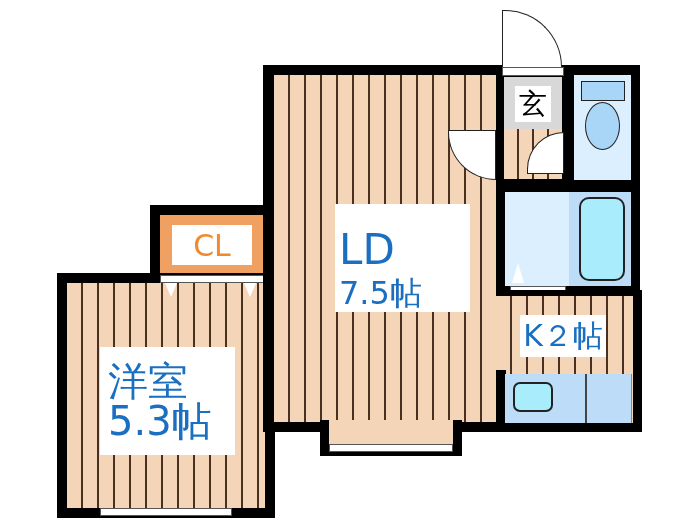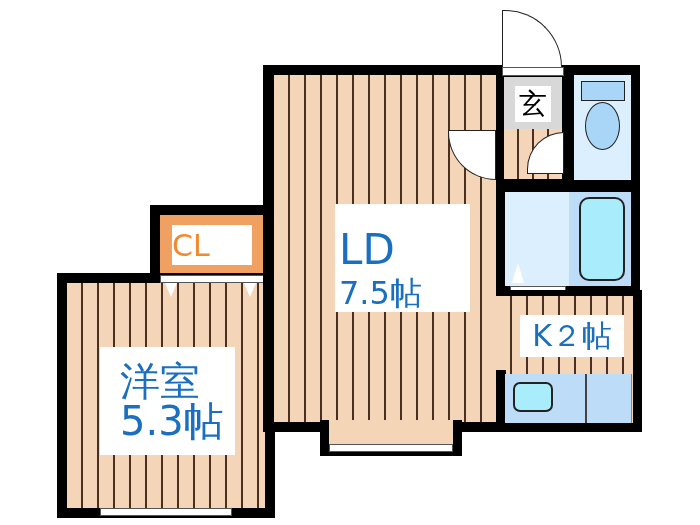--- a/index.html
+++ b/index.html
@@ -19,28 +19,28 @@
 </style>
 </head>
 <body>
 
 <div class="abs wall" style="left:57px;top:273px;width:218px;height:245px;"></div>
 <div class="abs floor" style="left:67px;top:283px;width:198px;height:225px;"></div>
 
 <div class="abs window" style="left:100px;top:508px;width:132px;height:8px;"></div>
 
 <div class="abs window" style="left:265px;top:293px;width:10px;height:118px;"></div>
-<div class="abs label-box" style="left:100px;top:347px;width:135px;height:108px;padding-left:20px;">
+<div class="abs label-box" style="left:100px;top:347px;width:135px;height:108px;padding-left:8px;">
   <span style="font-size:40px;">洋室</span>
   <span style="font-size:40px;margin-top:0;">5.3帖</span>
 </div>
 
 <div class="abs wall" style="left:150px;top:205px;width:125px;height:78px;"></div>
 <div class="abs" style="left:160px;top:215px;width:105px;height:58px;background:#f0a060;"></div>
-<div class="abs" style="left:172px;top:225px;width:80px;height:40px;background:#fff;display:flex;align-items:center;justify-content:flex-start;">
+<div class="abs" style="left:172px;top:225px;width:80px;height:40px;background:#fff;display:flex;align-items:center;justify-content:center;">
   <span style="font-size:30px;color:#f08a30;">CL</span>
 </div>
 <div class="abs window" style="left:160px;top:275px;width:105px;height:8px;"></div>
 <div class="abs" style="left:165px;top:283px;width:0;height:0;border-left:6px solid transparent;border-right:6px solid transparent;border-top:14px solid #fff;"></div>
 <div class="abs" style="left:244px;top:283px;width:0;height:0;border-left:6px solid transparent;border-right:6px solid transparent;border-top:14px solid #fff;"></div>
 
 <div class="abs wall" style="left:263px;top:65px;width:242px;height:367px;"></div>
 <div class="abs floor" style="left:274px;top:75px;width:222px;height:347px;"></div>
 
 <div class="abs wall" style="left:320px;top:420px;width:142px;height:36px;"></div>
@@ -70,19 +70,19 @@
 
 <div class="abs wall" style="left:496px;top:180px;width:144px;height:115px;"></div>
 <div class="abs wet" style="left:505px;top:192px;width:64px;height:94px;"></div>
 <div class="abs wet2" style="left:569px;top:192px;width:62px;height:94px;"></div>
 <div class="abs tub" style="left:579px;top:197px;width:46px;height:84px;"></div>
 <div class="abs" style="left:512px;top:263px;width:0;height:0;border-left:6px solid transparent;border-right:6px solid transparent;border-bottom:20px solid #fff;"></div>
 <div class="abs window" style="left:510px;top:286px;width:56px;height:8px;"></div>
 
 <div class="abs wall" style="left:496px;top:290px;width:146px;height:142px;"></div>
 <div class="abs floor" style="left:496px;top:296px;width:137px;height:127px;"></div>
-<div class="abs label-box" style="left:520px;top:315px;width:104px;height:42px;align-items:center;">
+<div class="abs label-box" style="left:520px;top:315px;width:86px;height:42px;align-items:center;">
   <span style="font-size:30px;">K２帖</span>
 </div>
 <div class="abs wall" style="left:496px;top:370px;width:10px;height:62px;"></div>
 <div class="abs" style="left:505px;top:374px;width:127px;height:49px;background:#bcdcf7;border-right:1px solid #888;"></div>
 <div class="abs" style="left:585px;top:374px;width:1.5px;height:49px;background:#444;"></div>
 <div class="abs tub" style="left:513px;top:382px;width:40px;height:30px;border-radius:7px;"></div>
 
 </body></html>

